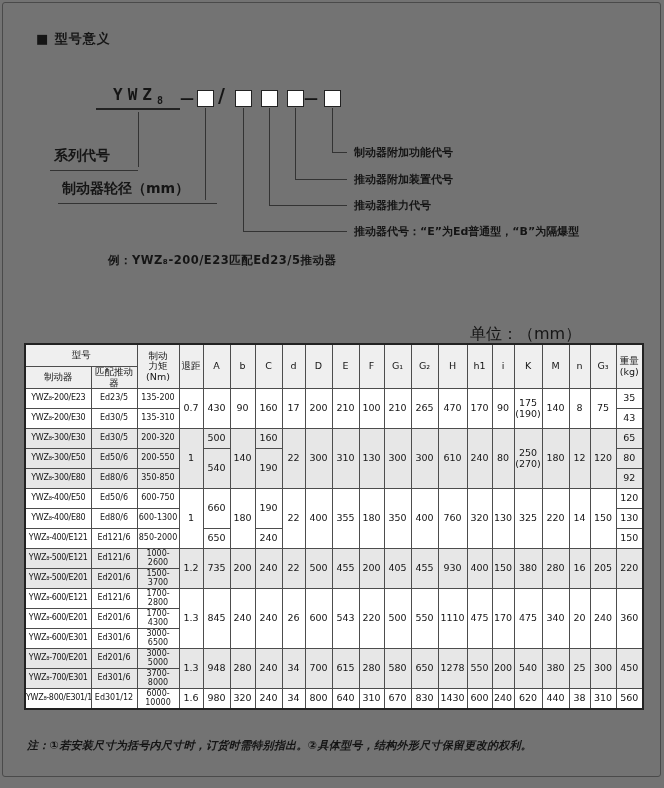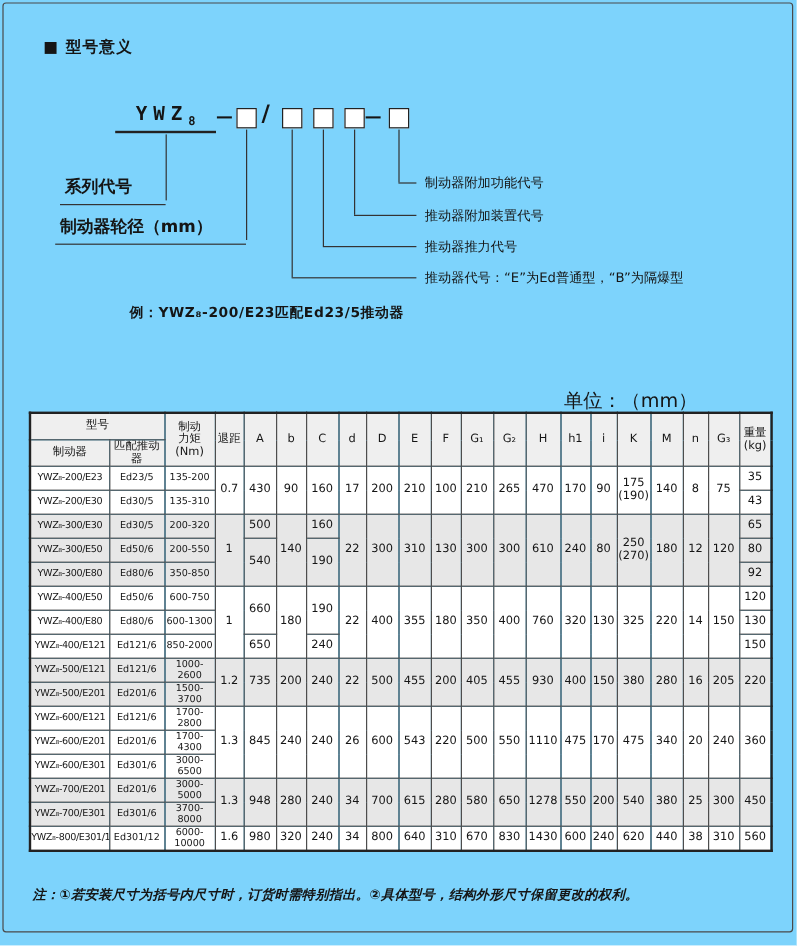--- a/index.html
+++ b/index.html
@@ -1,16 +1,16 @@
 <!DOCTYPE html>
 <html><head>
 <meta charset="utf-8">
 <style>
   html,body{margin:0;padding:0;background:#fff;}
-  .page{position:relative;width:664px;height:788px;background:#7dd3fc;
+  .page{position:relative;width:664px;height:788px;background:#737373;
         font-family:"DejaVu Sans","Liberation Sans",sans-serif;color:#151515;overflow:hidden;}
   .frame{position:absolute;left:2px;top:2px;width:657px;height:773px;
          border:1.5px solid #4a4a4a;border-radius:3px;}
   .sec-title{position:absolute;font-size:13px;font-weight:bold;letter-spacing:1px;}
   .t1{left:36px;top:30px;}
   .t2{left:27px;top:320px;}
   .unit{position:absolute;left:470px;top:324px;width:170px;text-align:left;font-size:16px;}
 
   
   .diagram{position:absolute;left:30px;top:85px;width:606px;height:205px;}
@@ -32,22 +32,22 @@
   .v4{left:239px;top:23px;height:97px;}
   .v5{left:265px;top:23px;height:71px;}
   .v6{left:302px;top:23px;height:44px;}
   .h3{left:213px;top:146px;width:104px;}
   .h4{left:239px;top:120px;width:78px;}
   .h5{left:265px;top:94px;width:52px;}
   .h6{left:302px;top:67px;width:15px;}
   .llabel{position:absolute;font-size:14px;font-weight:600;
           border-bottom:1px solid #333;padding:0 0 5px 4px;}
   .l1{left:20px;top:62px;width:84px;}
-  .l2{left:16px;top:95px;width:155px;}
-  .rlabel{position:absolute;left:324px;font-size:11px;font-weight:400;white-space:nowrap;}
+  .l2{left:28px;top:95px;width:155px;}
+  .rlabel{position:absolute;left:324px;font-size:11px;font-weight:700;white-space:nowrap;}
   .r1{top:60px;} .r2{top:87px;} .r3{top:113px;} .r4{top:139px;}
   .example{position:absolute;left:78px;top:168px;font-size:11.5px;font-weight:600;letter-spacing:.5px;}
 
   
   table.spec{position:absolute;left:24px;top:343px;width:618px;
              border-collapse:collapse;table-layout:fixed;
              border:2px solid #222;}
   .spec th,.spec td{border:1px solid #4d4d4d;text-align:center;vertical-align:middle;
                     padding:0;font-size:9.5px;line-height:1.12;white-space:pre-line;overflow:hidden;}
   .spec thead th{background:#efefef;font-weight:normal;height:21px;font-size:9.5px;}

